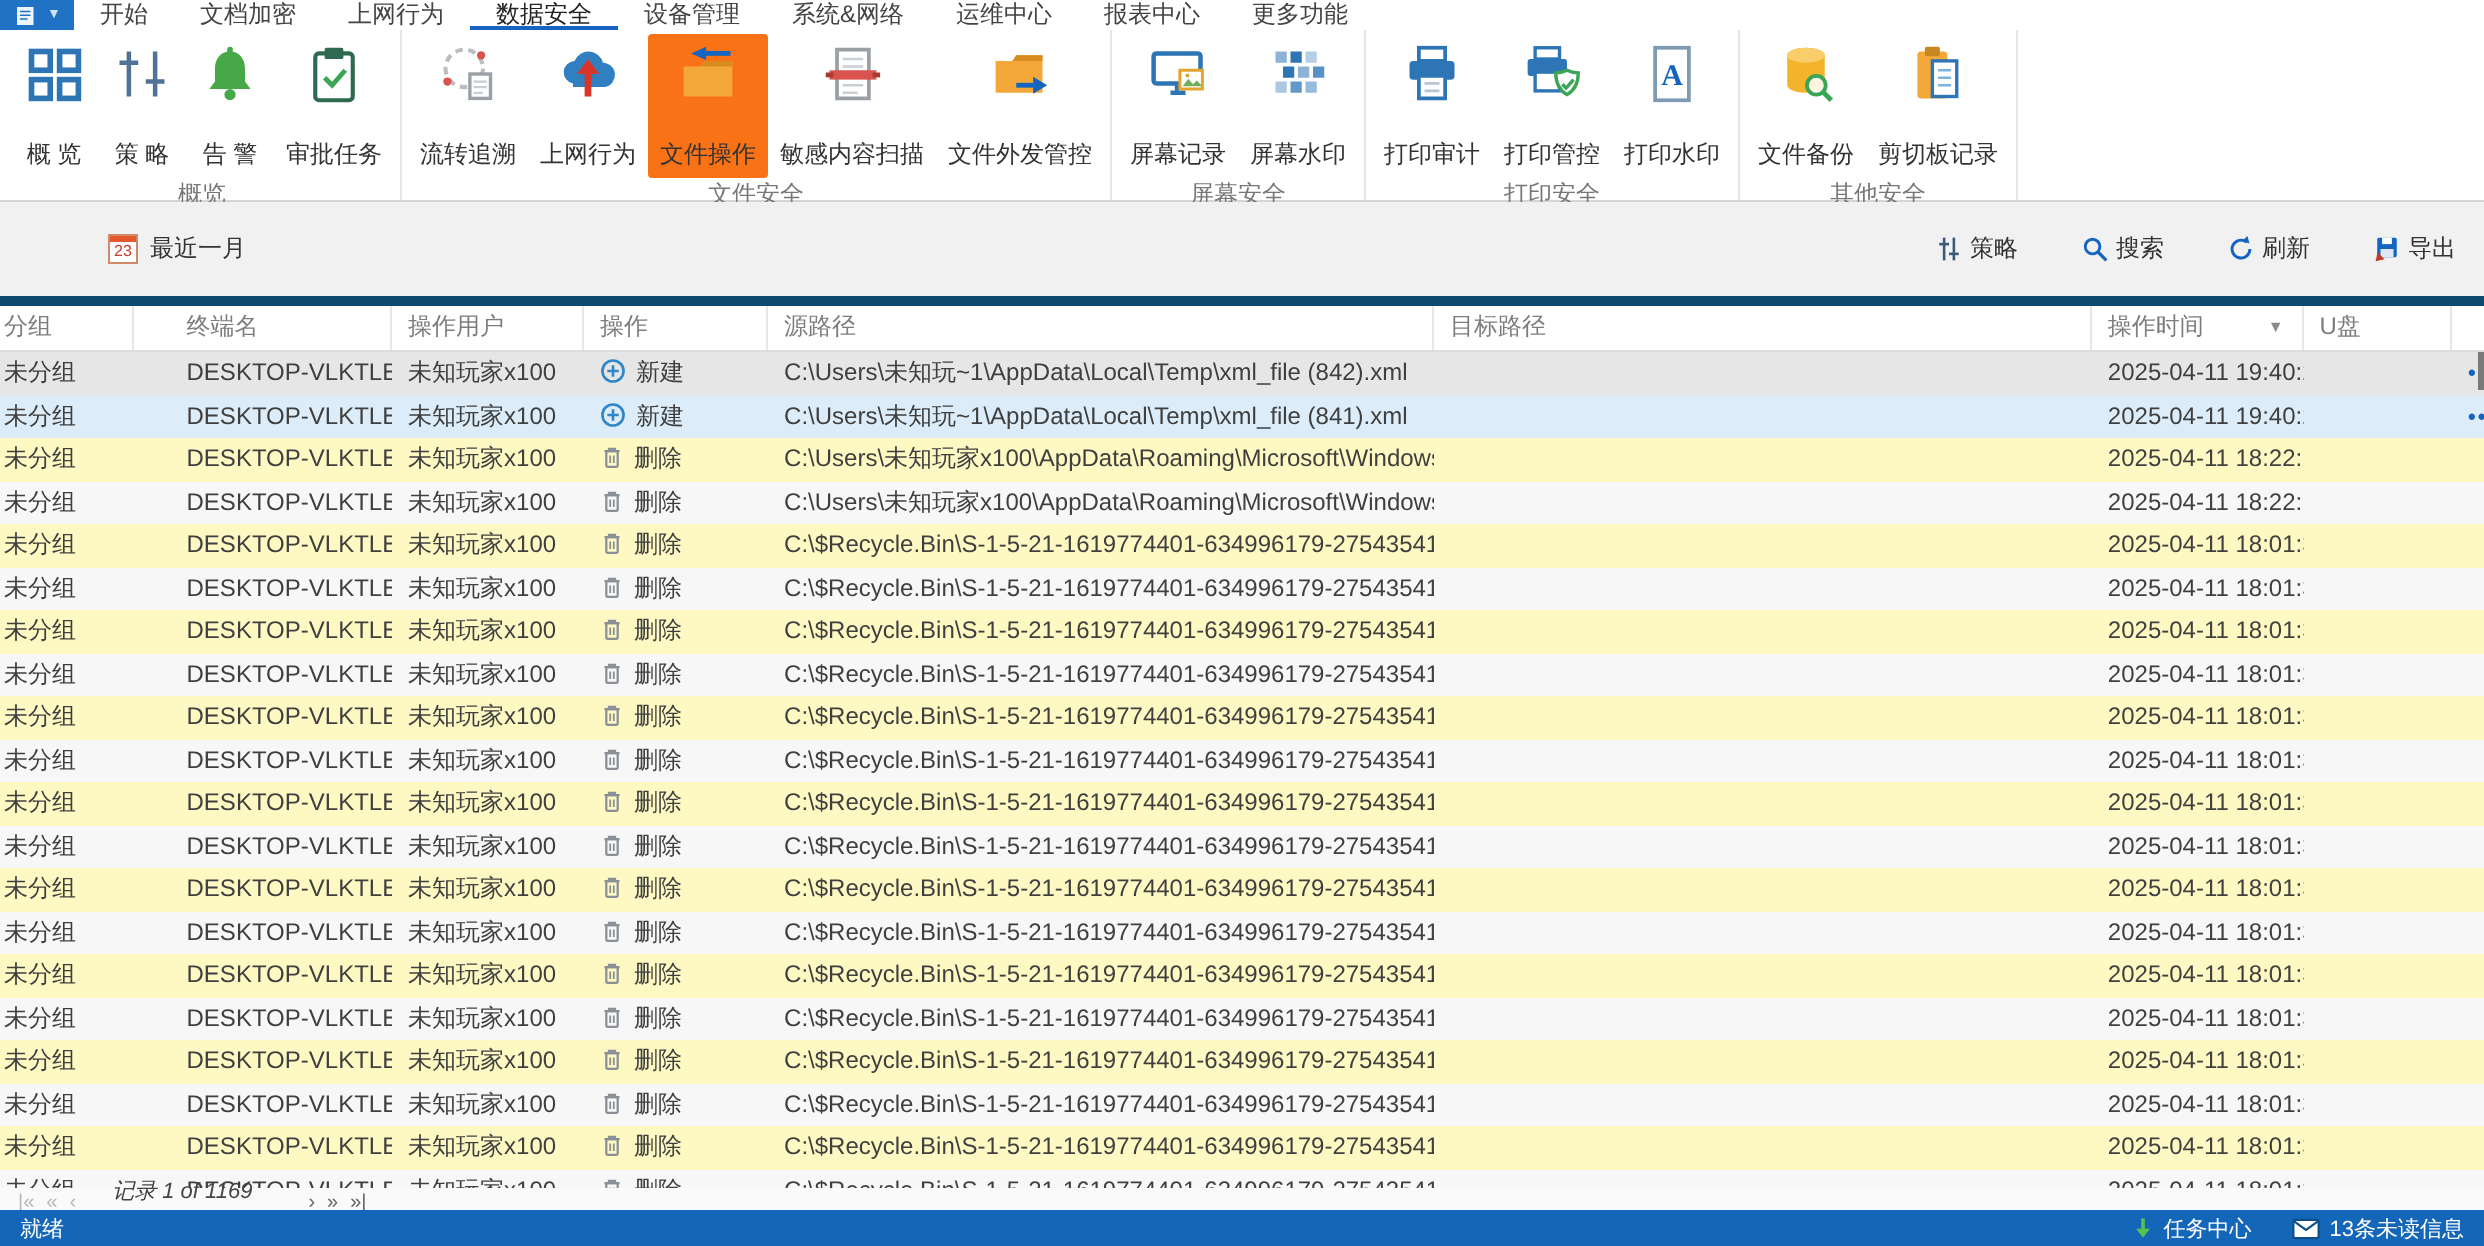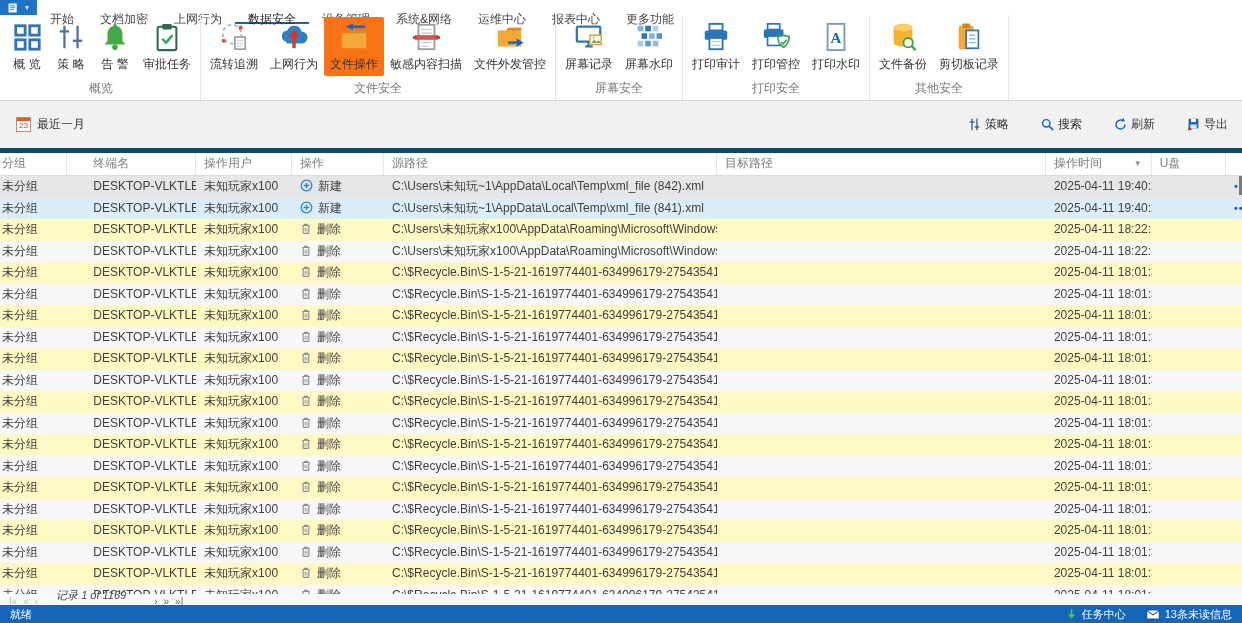--- a/index.html
+++ b/index.html
@@ -5,36 +5,36 @@
   html,body{margin:0;padding:0;}
   body{width:1242px;height:623px;overflow:hidden;background:#fff;
        font-family:"Liberation Sans","DejaVu Sans",sans-serif;font-size:12px;
        -webkit-font-smoothing:antialiased;}
   #app{position:relative;width:1242px;height:623px;background:#fff;}
 
   
   #menubar{height:15px;display:flex;align-items:stretch;background:#fff;}
   .appbtn{width:37px;background:#1f72c4;display:flex;align-items:center;justify-content:center;gap:2px;cursor:pointer;}
   .appbtn .caret{color:#cfe3f5;font-size:7px;line-height:1;}
-  .menu-item{padding:12px 13px;line-height:15px;color:#444;white-space:nowrap;cursor:default;}
+  .menu-item{padding:0 13px;line-height:15px;color:#444;white-space:nowrap;cursor:default;}
   .menu-item.selected{color:#222;box-shadow:inset 0 -2px 0 #1565c0;}
 
   
   #ribbon{height:85px;border-bottom:1px solid #d5d5d5;display:flex;background:#fff;padding-left:2px;}
   .rgroup{display:flex;flex-direction:column;border-right:1px solid #e5e5e5;padding:0 3px;}
   .rbtns{flex:1;display:flex;align-items:flex-start;padding-top:2px;}
   .rbtn{display:flex;flex-direction:column;align-items:center;padding:4px 6px 3px;border-radius:2px;cursor:pointer;}
   .rbtn.sel{background:#f97316;}
   .ric{width:32px;height:32px;display:flex;align-items:center;justify-content:center;}
-  .rlbl{font-size:12px;color:#333;margin-top:3px;white-space:nowrap;}
+  .rlbl{font-size:12px;color:#333;margin-top:16px;white-space:nowrap;}
   .glabel{height:20px;line-height:16px;text-align:center;font-size:12px;color:#777;}
 
   
   #content{position:absolute;top:101px;left:0;right:0;bottom:15px;background:#f1f1f1;}
-  #filterbar{height:47px;display:flex;align-items:center;justify-content:space-between;padding:0 14px 0 16px;box-sizing:border-box;}
+  #filterbar{height:47px;display:flex;align-items:center;justify-content:space-between;padding:0 14px 0 16px;box-sizing:border-box;margin-left:38px;}
   .datefilter{display:flex;align-items:center;gap:6px;color:#333;cursor:pointer;}
   .cal{display:inline-flex;flex-direction:column;width:15px;height:15px;border:1px solid #d08a6a;background:#fff;box-sizing:border-box;}
   .cal-top{height:3px;background:#e4592b;}
   .cal-num{font-size:8px;color:#c3402a;text-align:center;line-height:9px;}
   .actions{display:flex;gap:32px;}
   .act{display:flex;align-items:center;gap:4px;color:#333;cursor:pointer;}
 
   
   #grid{position:absolute;top:47px;left:0;right:0;bottom:14px;background:#fef9c3;overflow:hidden;border-top:5px solid #0c4a6e;}
   .thead{display:flex;height:22px;background:#fff;border-bottom:1px solid #dcdcdc;}

